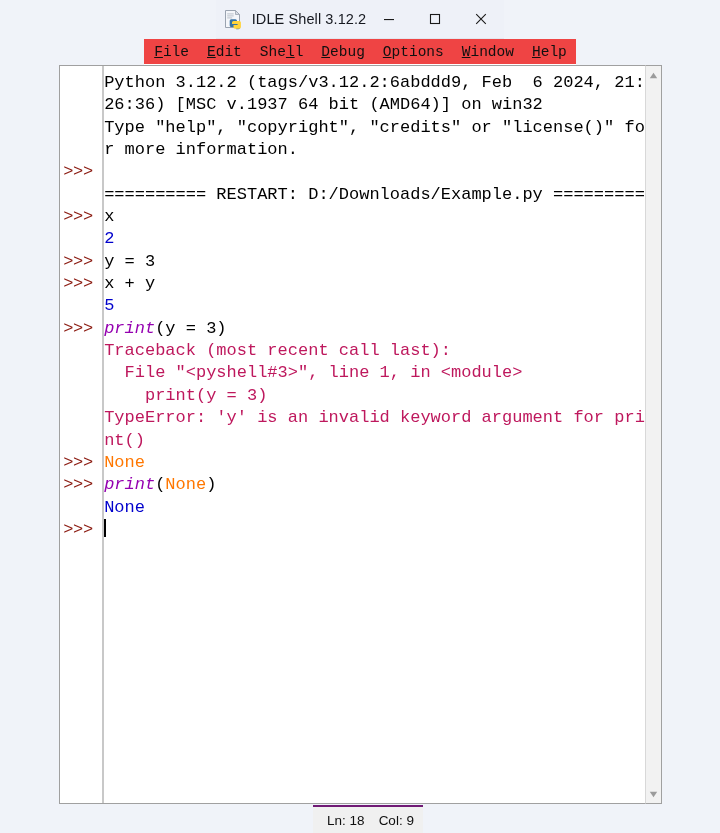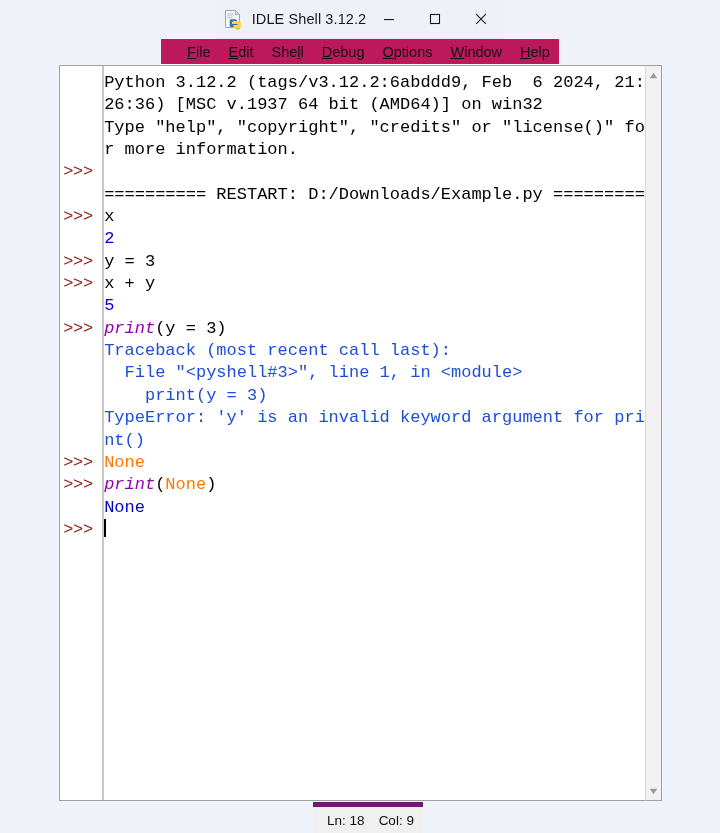--- a/index.html
+++ b/index.html
@@ -58,25 +58,26 @@
     height: 38px;
     display: flex;
     align-items: center;
     justify-content: center;
   }
 
   
   .menubar {
     height: 25px;
     min-height: 25px;
-    background: #be185d;
-    display: flex;
-    align-items: center;
-    padding-left: 17px;
+    background: #ef4444;
+    display: flex;
+    align-items: center;
+    padding-left: 1px;
     border-bottom: 1px solid #ffffff;
+    font-family: Liberation Mono, monospace;
   }
   .menu-item {
     font-size: 14.5px;
     color: #101010;
     padding: 2px 9px 2px 9px;
     white-space: nowrap;
     cursor: default;
   }
   .menu-item u { text-decoration: underline; text-underline-offset: 1px; }
 
@@ -123,21 +124,21 @@
     color: #000000;
     overflow: hidden;
     position: relative;
     white-space: pre;
   }
   .tline {
     height: 22.35px;
     white-space: pre;
   }
   .c-out    { color: #0000cc; }
-  .c-err    { color: #1d4ed8; }
+  .c-err    { color: #be185d; }
   .c-kw     { color: #ff7700; }
   .c-def    { color: #9400b0; font-style: italic; }
   .c-plain  { color: #000000; }
 
   .caret {
     display: inline-block;
     width: 2px;
     height: 18px;
     background: #000000;
     vertical-align: -3px;
@@ -164,21 +165,21 @@
     align-items: center;
     justify-content: center;
   }
   .sb-track { flex: 1 1 auto; }
 
   
   .statusbar {
     height: 26px;
     min-height: 26px;
     background: #f0f0f0;
-    border-top: 5px solid #701a75;
+    border-top: 2px solid #701a75;
     display: flex;
     align-items: center;
     justify-content: flex-end;
     padding-right: 9px;
     font-size: 13.5px;
     color: #101010;
     margin-left: 16px;
   }
   .status-cell { margin-left: 14px; white-space: nowrap; }
 

